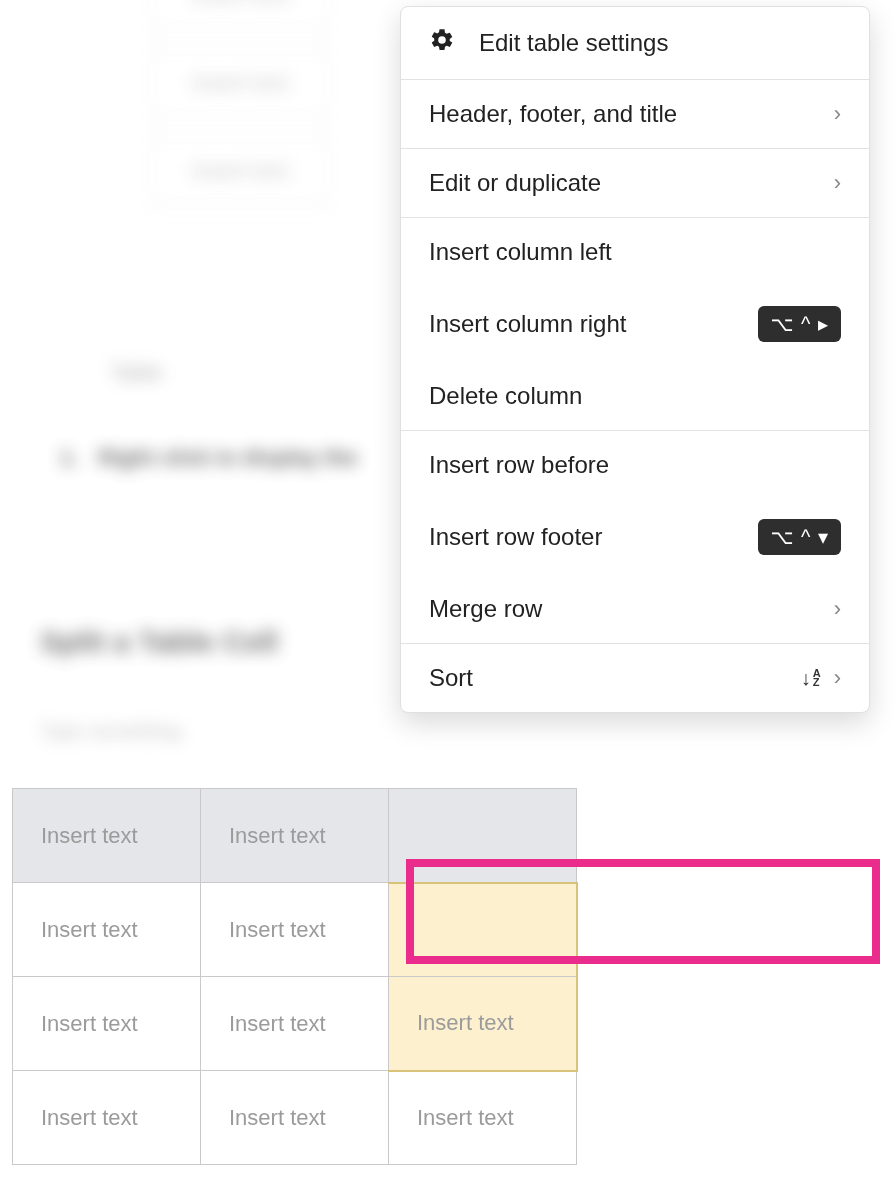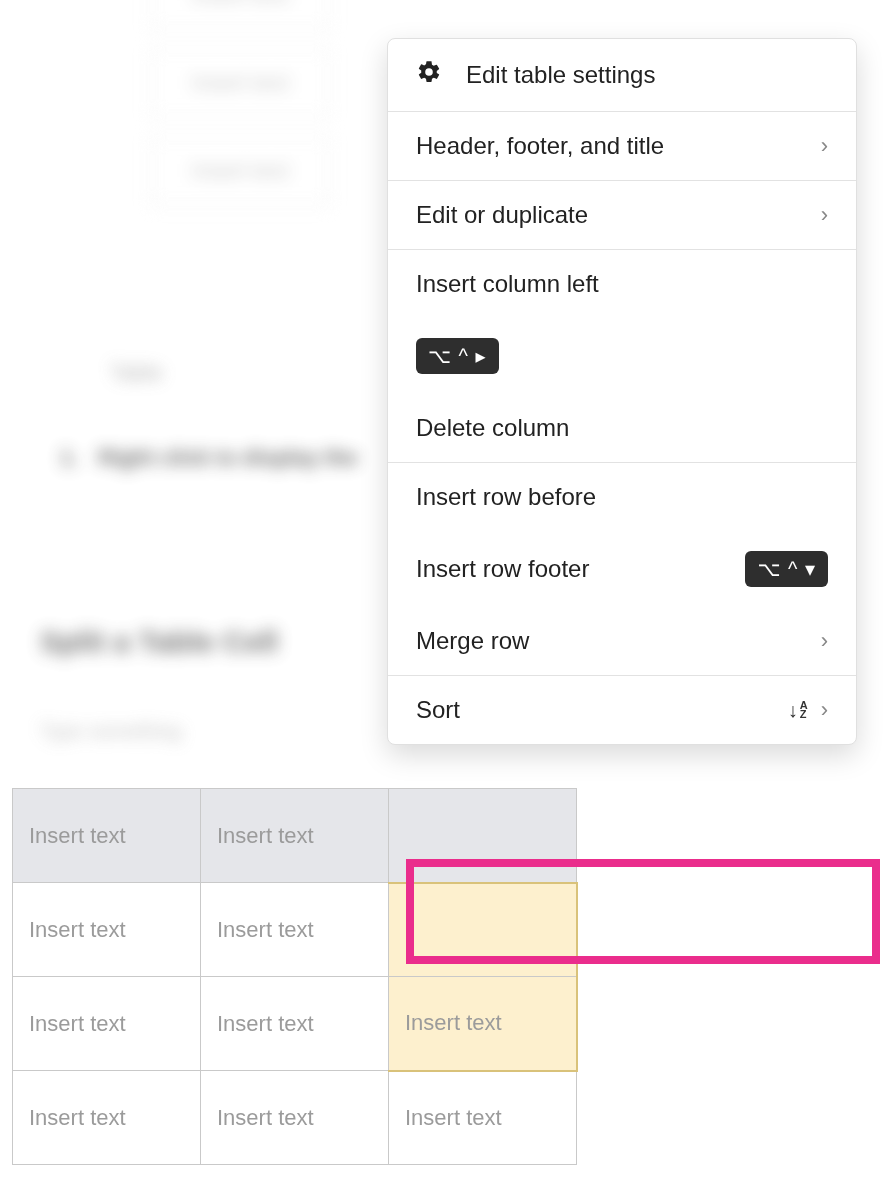--- a/index.html
+++ b/index.html
@@ -34,40 +34,39 @@
     left:12px;
     top:788px;
     border-collapse:collapse;
   }
   .fg-table td {
     border:1px solid #c9c9c9;
     width:188px;
     height:94px;
     font-size:22px;
     color:#9b9b9b;
-    padding-left:16px;
+    padding-left:28px;
     background:#fff;
   }
   .fg-table .hdr { background:#e5e6ea; }
   .fg-table .sel { background:#fdf0ce; }
   .fg-table .sel-top { border-top:2px solid #d9c27a; border-right:2px solid #d9c27a;}
 
   
   .menu {
     position:absolute;
-    left:387px;
+    left:400px;
     top:6px;
     width:470px;
     background:#fff;
     border:1px solid #e0e0e0;
     border-radius:8px;
     box-shadow:0 10px 28px rgba(0,0,0,.15);
     font-size:24px;
     color:#222;
-    margin-top:32px;
   }
   .menu-section { border-bottom:1px solid #e2e2e2; }
   .menu-section:last-child { border-bottom:none; }
   .menu-item {
     display:flex;
     align-items:center;
     justify-content:space-between;
     padding:20px 28px;
     cursor:pointer;
   }
@@ -180,20 +179,21 @@
       <span>Edit or duplicate</span>
       <span class="chevron">›</span>
     </div>
   </div>
 
   <div class="menu-section">
     <div class="menu-item">
       <span>Insert column left</span>
     </div>
     <div class="menu-item">
+      <span>Insert column right</span>
       <span class="kbd">⌥ ^ ▸</span>
     </div>
     <div class="menu-item">
       <span>Delete column</span>
     </div>
   </div>
 
   <div class="menu-section">
     <div class="menu-item">
       <span>Insert row before</span>

